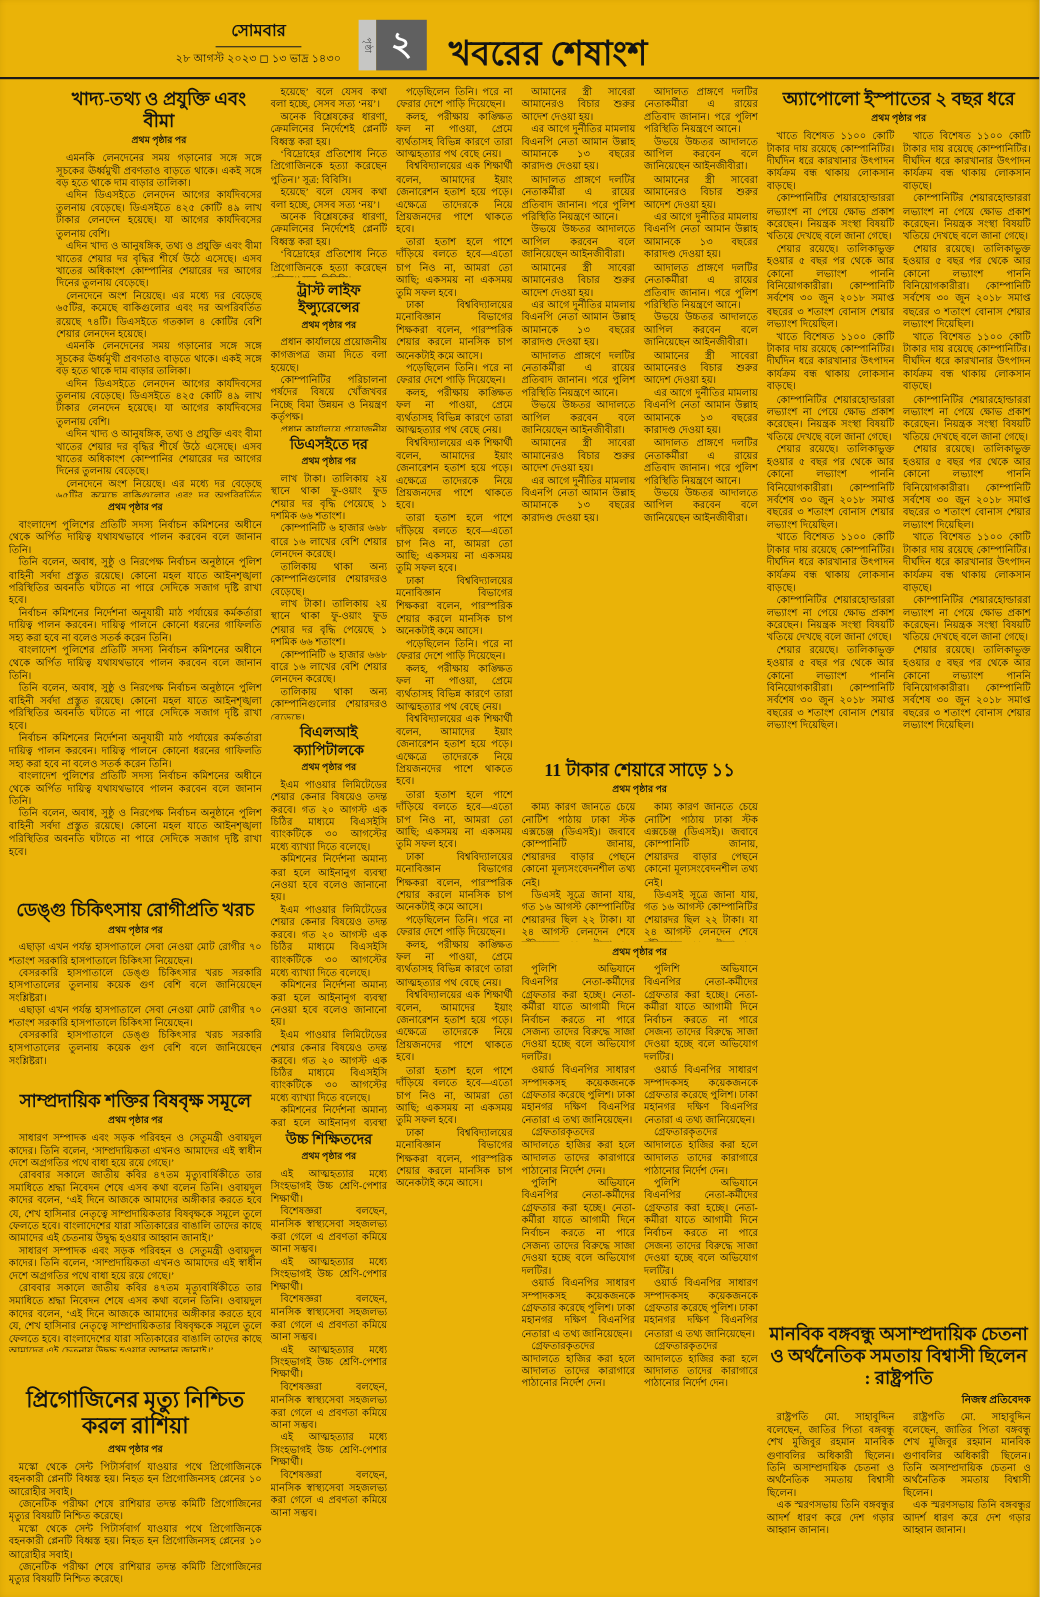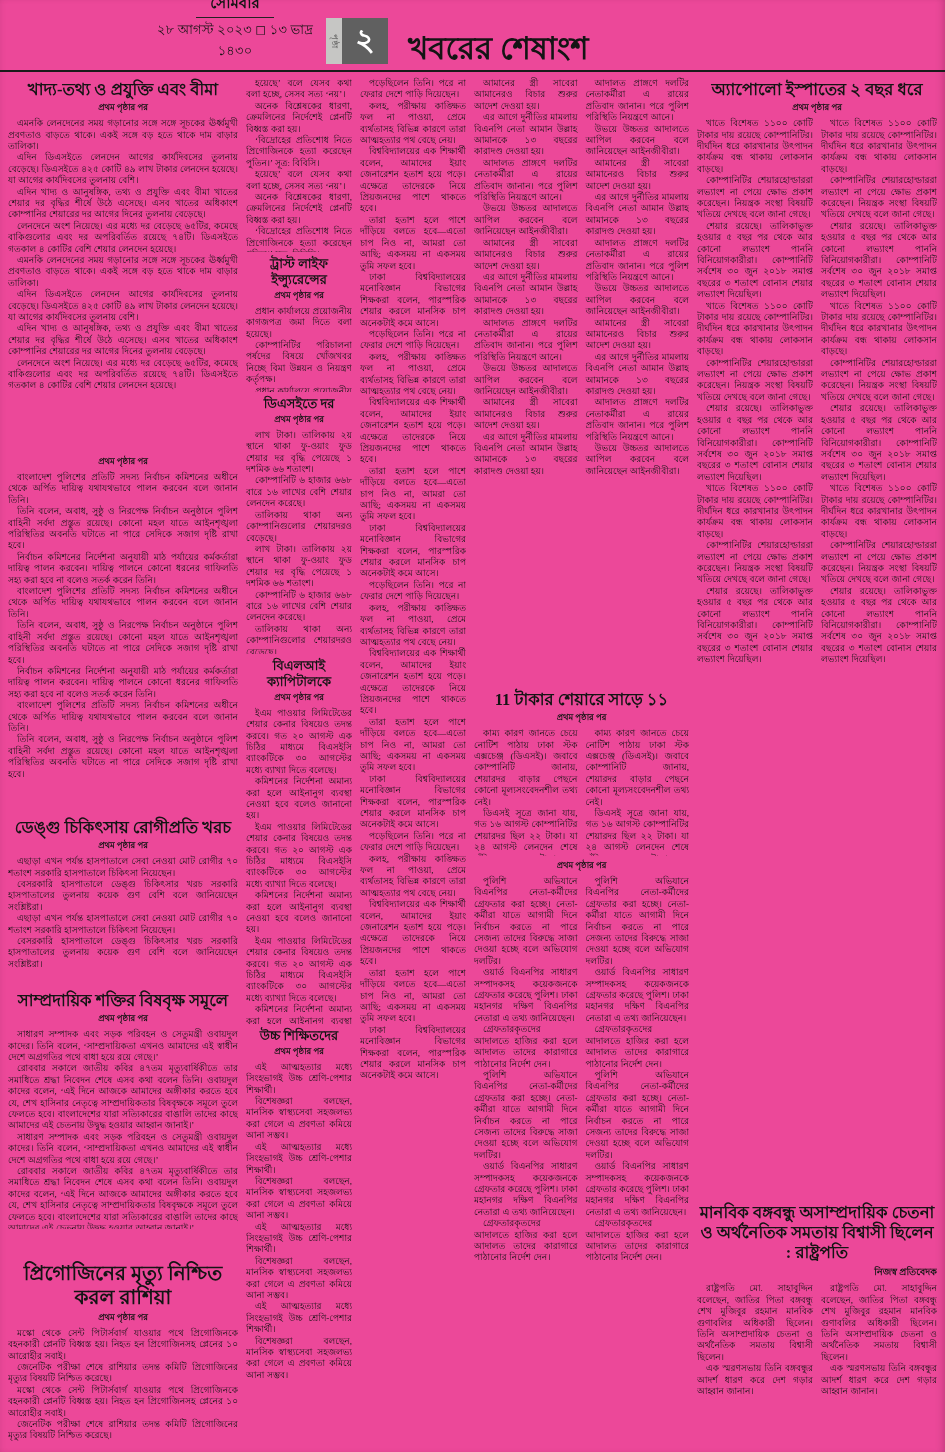--- a/index.html
+++ b/index.html
@@ -1,30 +1,30 @@
 <!DOCTYPE html>
 <html lang="bn"><head>
 <meta charset="utf-8">
 <title>দেশ প্রতিক্ষণ — পৃষ্ঠা ২</title>
 <style>
   html,body{margin:0;padding:0;background:#d9d6cf;}
   .page{
     position:relative;width:945px;height:1452px;margin:0 auto;
-    background:#ec4899;color:#141414;overflow:hidden;
+    background:#eab308;color:#141414;overflow:hidden;
     font-family:"Liberation Serif","DejaVu Serif",serif;
     box-shadow:inset -6px 0 10px -6px rgba(0,0,0,.25), inset 4px 0 8px -6px rgba(0,0,0,.15);
   }
   
   header{
     position:relative;height:72px;display:flex;align-items:flex-end;
     padding:6px 8px 4px 150px;box-sizing:border-box;border-bottom:2.5px solid #1a1a1a;
   }
   .dateblock{width:170px;text-align:center;padding-bottom:4px;}
   .weekday{font-size:15px;font-weight:bold;border-bottom:1px solid #222;display:inline-block;padding:0 14px 1px;}
-  .dateline{font-size:13px;margin-top:2px;letter-spacing:.2px;}
+  .dateline{font-size:10px;margin-top:2px;letter-spacing:.2px;}
   .emblem{display:flex;align-items:stretch;height:46px;margin:0 10px 2px 6px;}
   .emblem-side{
     width:16px;background:#c6c6c4;color:#3c3c3c;font-size:8px;
     writing-mode:vertical-rl;text-align:center;line-height:16px;letter-spacing:1px;
   }
   .emblem-num{
     width:46px;background:#606060;color:#fff;font-size:30px;font-weight:900;
     display:flex;align-items:center;justify-content:center;
   }
   .section-title{font-size:31px;font-weight:900;margin:0 0 2px 10px;letter-spacing:0;line-height:1;}
@@ -64,21 +64,21 @@
     </div>
     <div class="emblem">
       <span class="emblem-side">পৃষ্ঠা</span>
       <span class="emblem-num">২</span>
     </div>
     <h1 class="section-title">খবরের শেষাংশ</h1>
   </header>
 
   <div class="cols">
       <div class="band" style="width: 230px;">
-        <section class="sec" style="height: 376px;">
+        <section class="sec" style="height: 376px; margin-left: 43px;">
           <div class="hl h-md">খাদ্য-তথ্য ও প্রযুক্তি এবং বীমা</div>
           <div class="kicker">প্রথম পৃষ্ঠার পর</div>
           <div class="ptext">
             <p>এমনকি লেনদেনের সময় গড়ানোর সঙ্গে সঙ্গে সূচকের ঊর্ধ্বমুখী প্রবণতাও বাড়তে থাকে। একই সঙ্গে বড় হতে থাকে দাম বাড়ার তালিকা।</p>
             <p>এদিন ডিএসইতে লেনদেন আগের কার্যদিবসের তুলনায় বেড়েছে। ডিএসইতে ৪২৫ কোটি ৪৯ লাখ টাকার লেনদেন হয়েছে। যা আগের কার্যদিবসের তুলনায় বেশি।</p>
             <p>এদিন খাদ্য ও আনুষঙ্গিক, তথ্য ও প্রযুক্তি এবং বীমা খাতের শেয়ার দর বৃদ্ধির শীর্ষে উঠে এসেছে। এসব খাতের অধিকাংশ কোম্পানির শেয়ারের দর আগের দিনের তুলনায় বেড়েছে।</p>
             <p>লেনদেনে অংশ নিয়েছে। এর মধ্যে দর বেড়েছে ৬৫টির, কমেছে বাকিগুলোর এবং দর অপরিবর্তিত রয়েছে ৭৪টি। ডিএসইতে গতকাল ৪ কোটির বেশি শেয়ার লেনদেন হয়েছে।</p>
             <p>এমনকি লেনদেনের সময় গড়ানোর সঙ্গে সঙ্গে সূচকের ঊর্ধ্বমুখী প্রবণতাও বাড়তে থাকে। একই সঙ্গে বড় হতে থাকে দাম বাড়ার তালিকা।</p>
             <p>এদিন ডিএসইতে লেনদেন আগের কার্যদিবসের তুলনায় বেড়েছে। ডিএসইতে ৪২৫ কোটি ৪৯ লাখ টাকার লেনদেন হয়েছে। যা আগের কার্যদিবসের তুলনায় বেশি।</p>
             <p>এদিন খাদ্য ও আনুষঙ্গিক, তথ্য ও প্রযুক্তি এবং বীমা খাতের শেয়ার দর বৃদ্ধির শীর্ষে উঠে এসেছে। এসব খাতের অধিকাংশ কোম্পানির শেয়ারের দর আগের দিনের তুলনায় বেড়েছে।</p>

